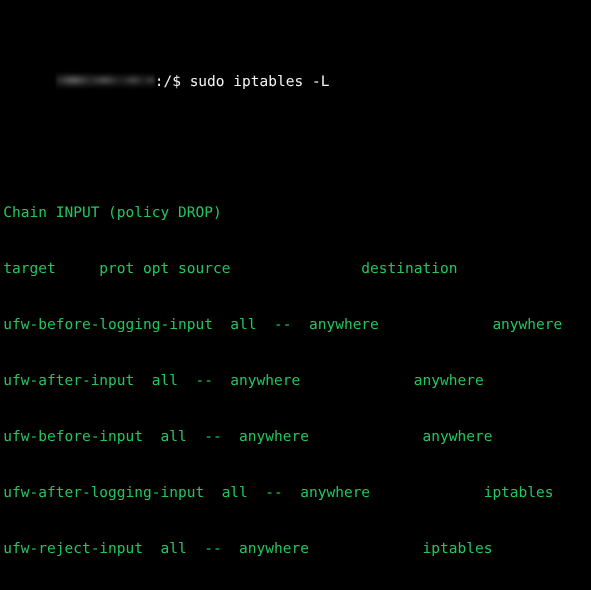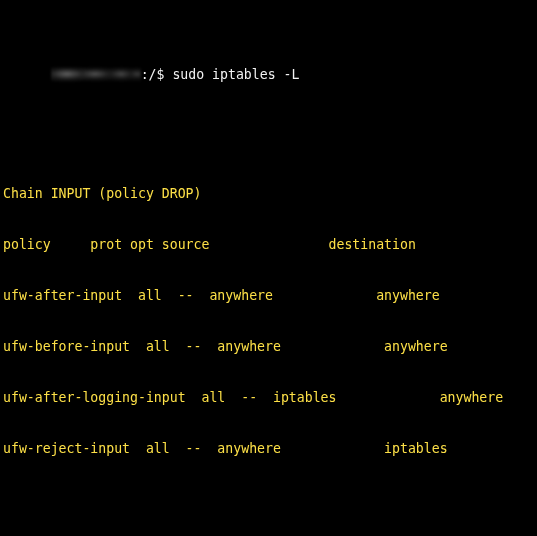--- a/index.html
+++ b/index.html
@@ -35,21 +35,21 @@
     left: 3px;
     top: -2px;
     white-space: pre;
     font-variant-ligatures: none;
     -webkit-font-smoothing: antialiased;
   }
 
   .line {
     height: 17px;
     white-space: pre;
-    color: #fde047;
+    color: #22c55e;
   }
 
   .line.blank {
     color: transparent;
   }
 
   
   .promptline {
     position: relative;
     height: 17px;
@@ -78,24 +78,25 @@
 <div id="terminal">
   <div id="screen">
 
     <div class="promptline">
       <span class="redacted"></span><span>:/$ sudo iptables -L</span>
     </div>
 
     <div class="line blank"> </div>
 
     <div class="line">Chain INPUT (policy DROP)</div>
-    <div class="line">policy     prot opt source               destination</div>
+    <div class="line">target     prot opt source               destination</div>
+    <div class="line">ufw-before-logging-input  all  --  anywhere             anywhere</div>
     <div class="line">ufw-after-input  all  --  anywhere             anywhere</div>
     <div class="line">ufw-before-input  all  --  anywhere             anywhere</div>
-    <div class="line">ufw-after-logging-input  all  --  iptables             anywhere</div>
+    <div class="line">ufw-after-logging-input  all  --  anywhere             iptables</div>
     <div class="line">ufw-reject-input  all  --  anywhere             iptables</div>
     
 
     
 
     
     
     
     
     

